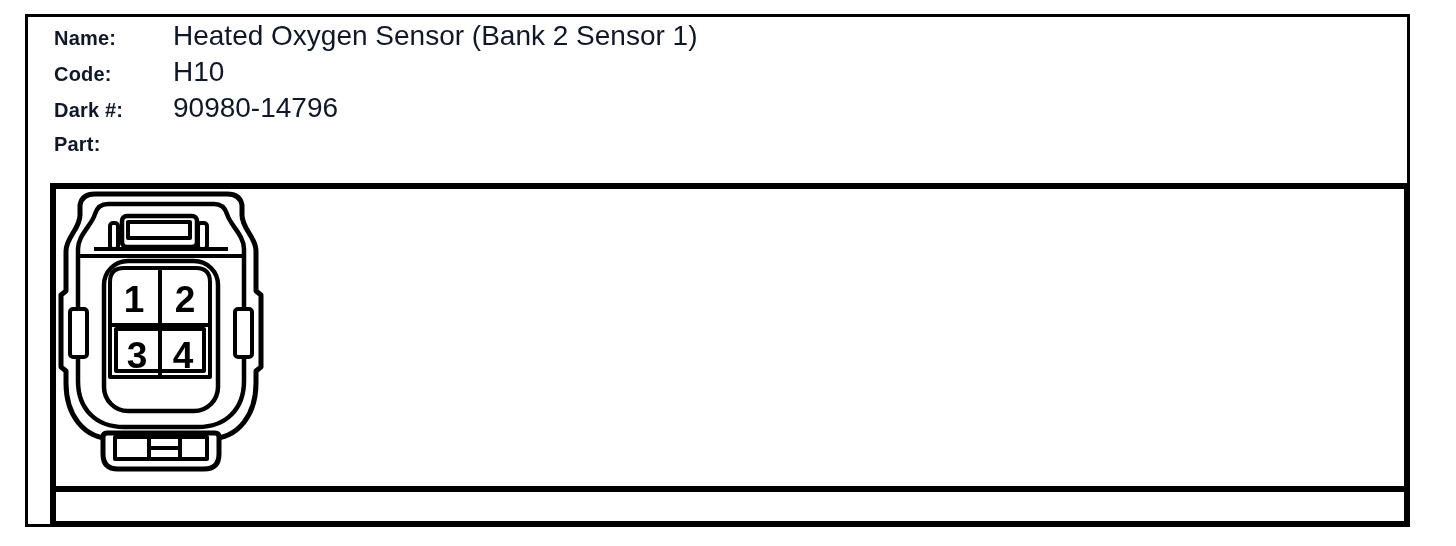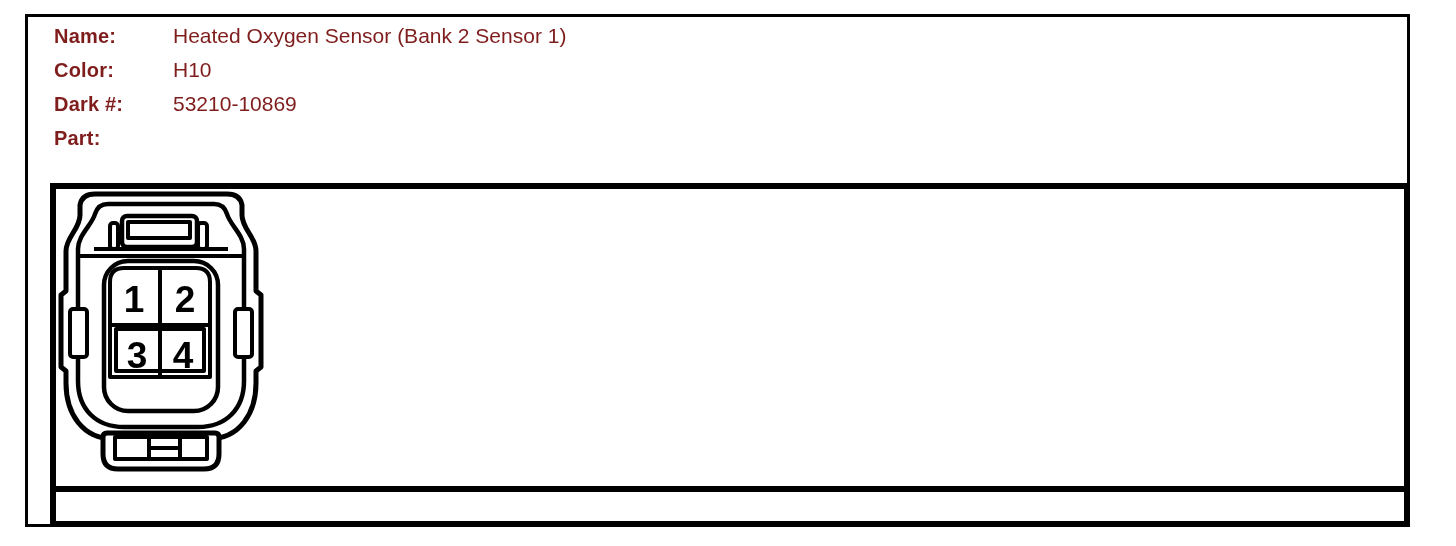--- a/index.html
+++ b/index.html
@@ -1,21 +1,21 @@
 <!DOCTYPE html>
 <html><head>
 <meta charset="utf-8">
 <style>
   html, body { margin: 0; padding: 0; background: #ffffff; }
   .page {
     position: relative;
     width: 1456px;
     height: 546px;
     background: #ffffff;
-    color: #7f1d1d;
+    color: #0f172a;
     font-family: "Liberation Sans", sans-serif;
     overflow: hidden;
   }
   .outer-box {
     position: absolute;
     left: 25px;
     top: 14px;
     width: 1379px;
     height: 507px;
     border: 3px solid #000000;
@@ -34,21 +34,21 @@
     padding-left: 26px;
   }
   .info-label {
     width: 119px;
     flex: 0 0 119px;
     font-weight: bold;
     font-size: 20px;
     letter-spacing: 0.2px;
   }
   .info-value {
-    font-size: 21px;
+    font-size: 28px;
     text-align: right;
   }
   .image-table {
     position: absolute;
     left: 22px;
     top: 166px;
     right: -3px;
     bottom: -3px;
     border: 6px solid #000000;
     background: #ffffff;
@@ -92,26 +92,26 @@
 
 <div class="page">
   <div class="outer-box">
 
     <div class="info">
       <div class="info-row">
         <span class="info-label">Name:</span>
         <span class="info-value">Heated Oxygen Sensor (Bank 2 Sensor 1)</span>
       </div>
       <div class="info-row">
-        <span class="info-label">Color:</span>
+        <span class="info-label">Code:</span>
         <span class="info-value">H10</span>
       </div>
       <div class="info-row">
         <span class="info-label">Dark #:</span>
-        <span class="info-value">53210-10869</span>
+        <span class="info-value">90980-14796</span>
       </div>
       <div class="info-row">
         <span class="info-label">Part:</span>
       </div>
     </div>
 
     <div class="image-table">
       <div class="row-main">
 
         <svg class="connector-svg" width="212" height="290" viewBox="0 0 212 290" xmlns="http://www.w3.org/2000/svg">

